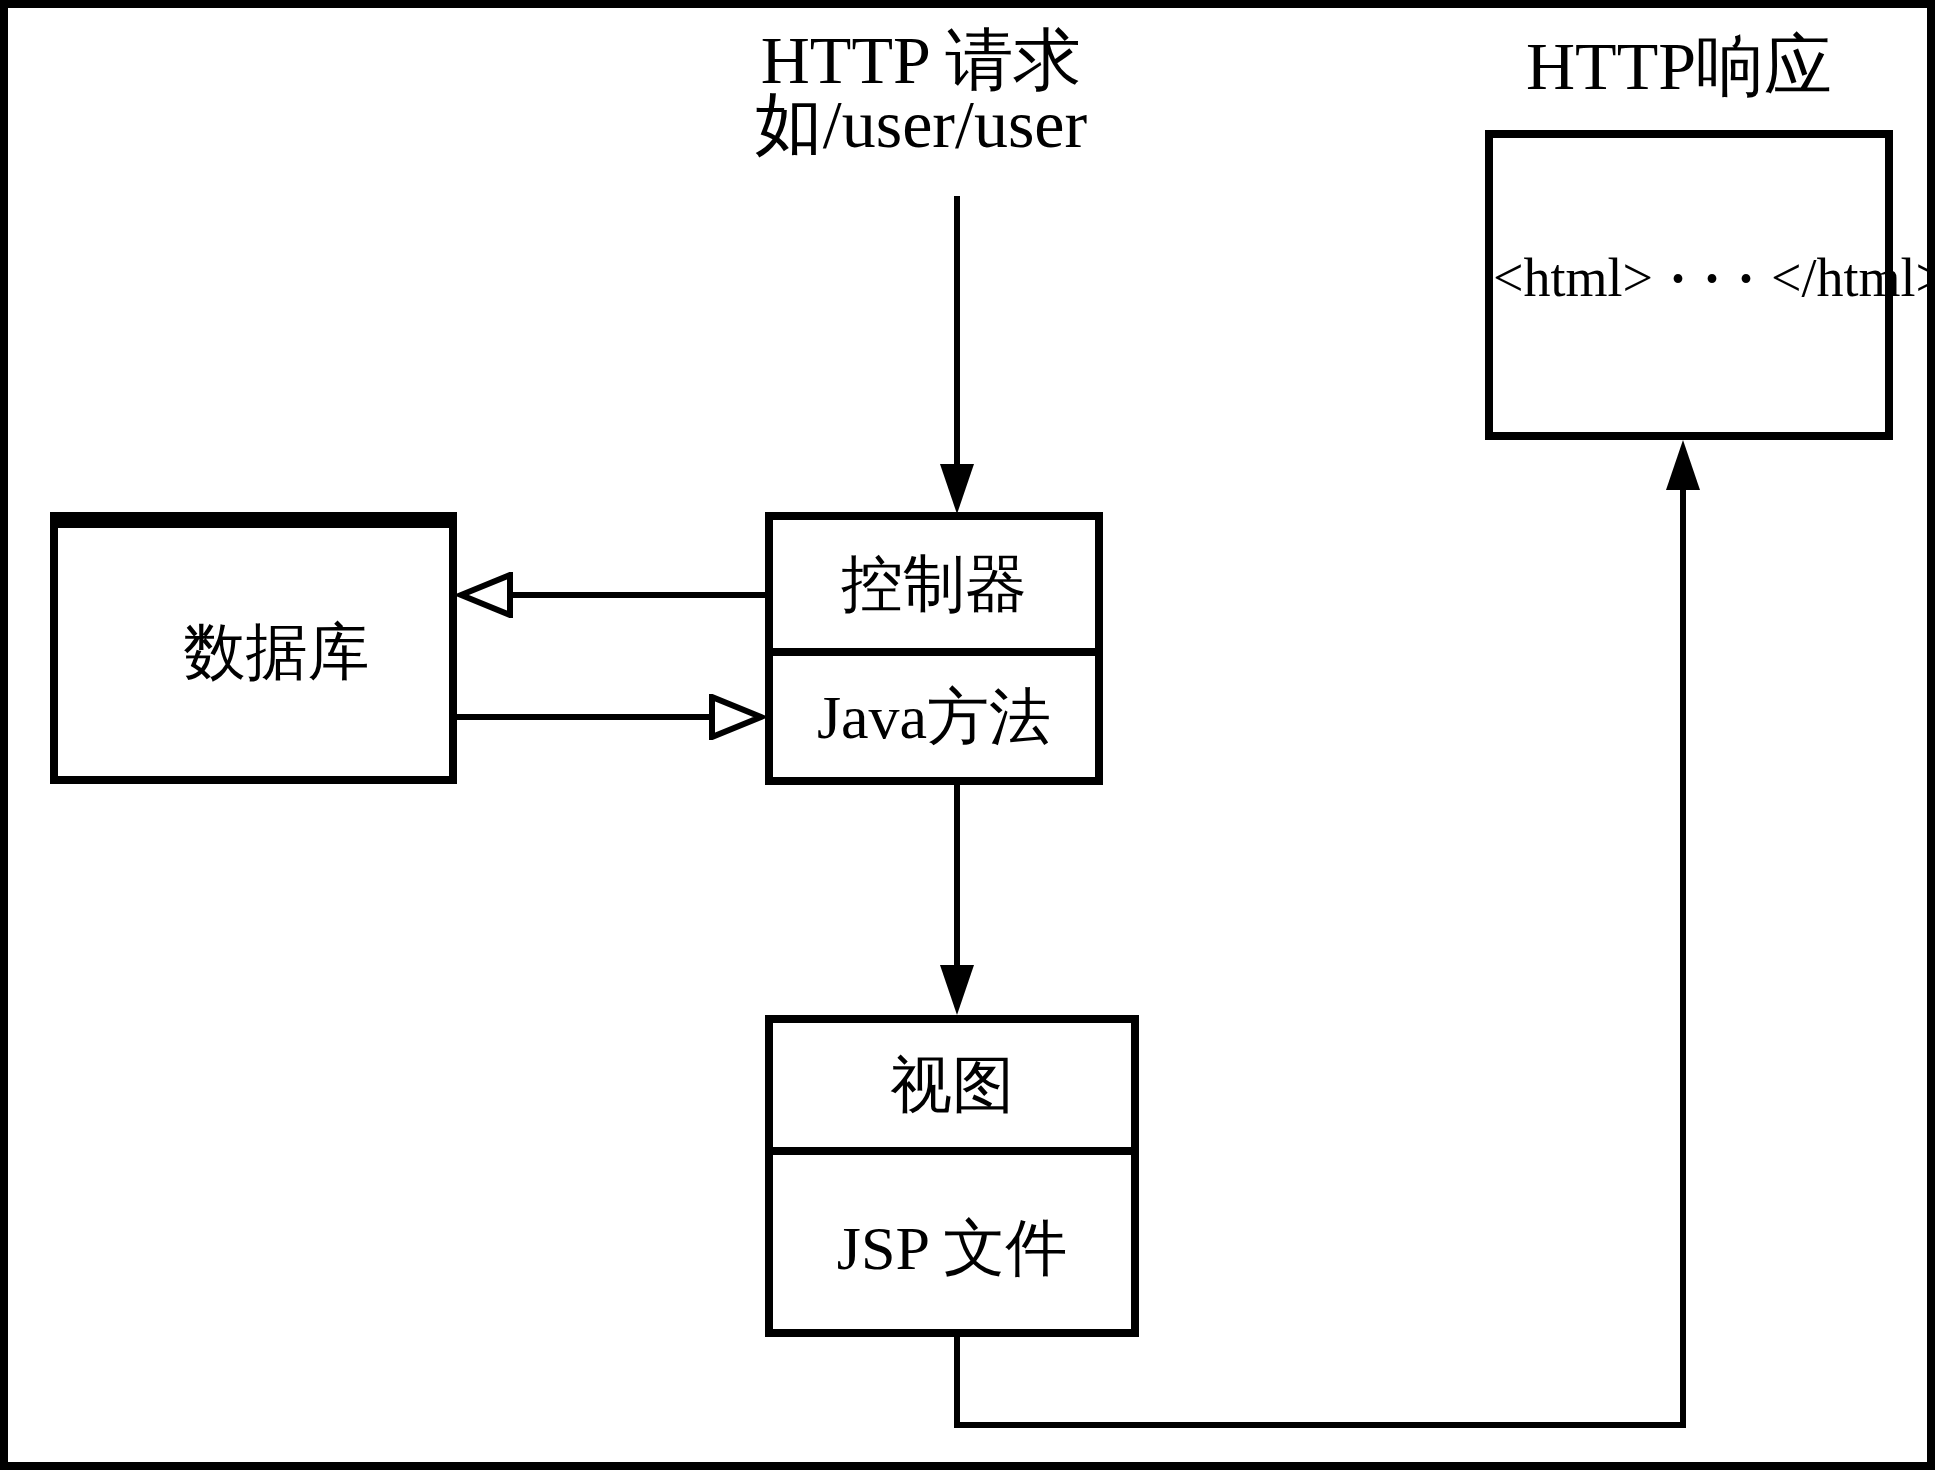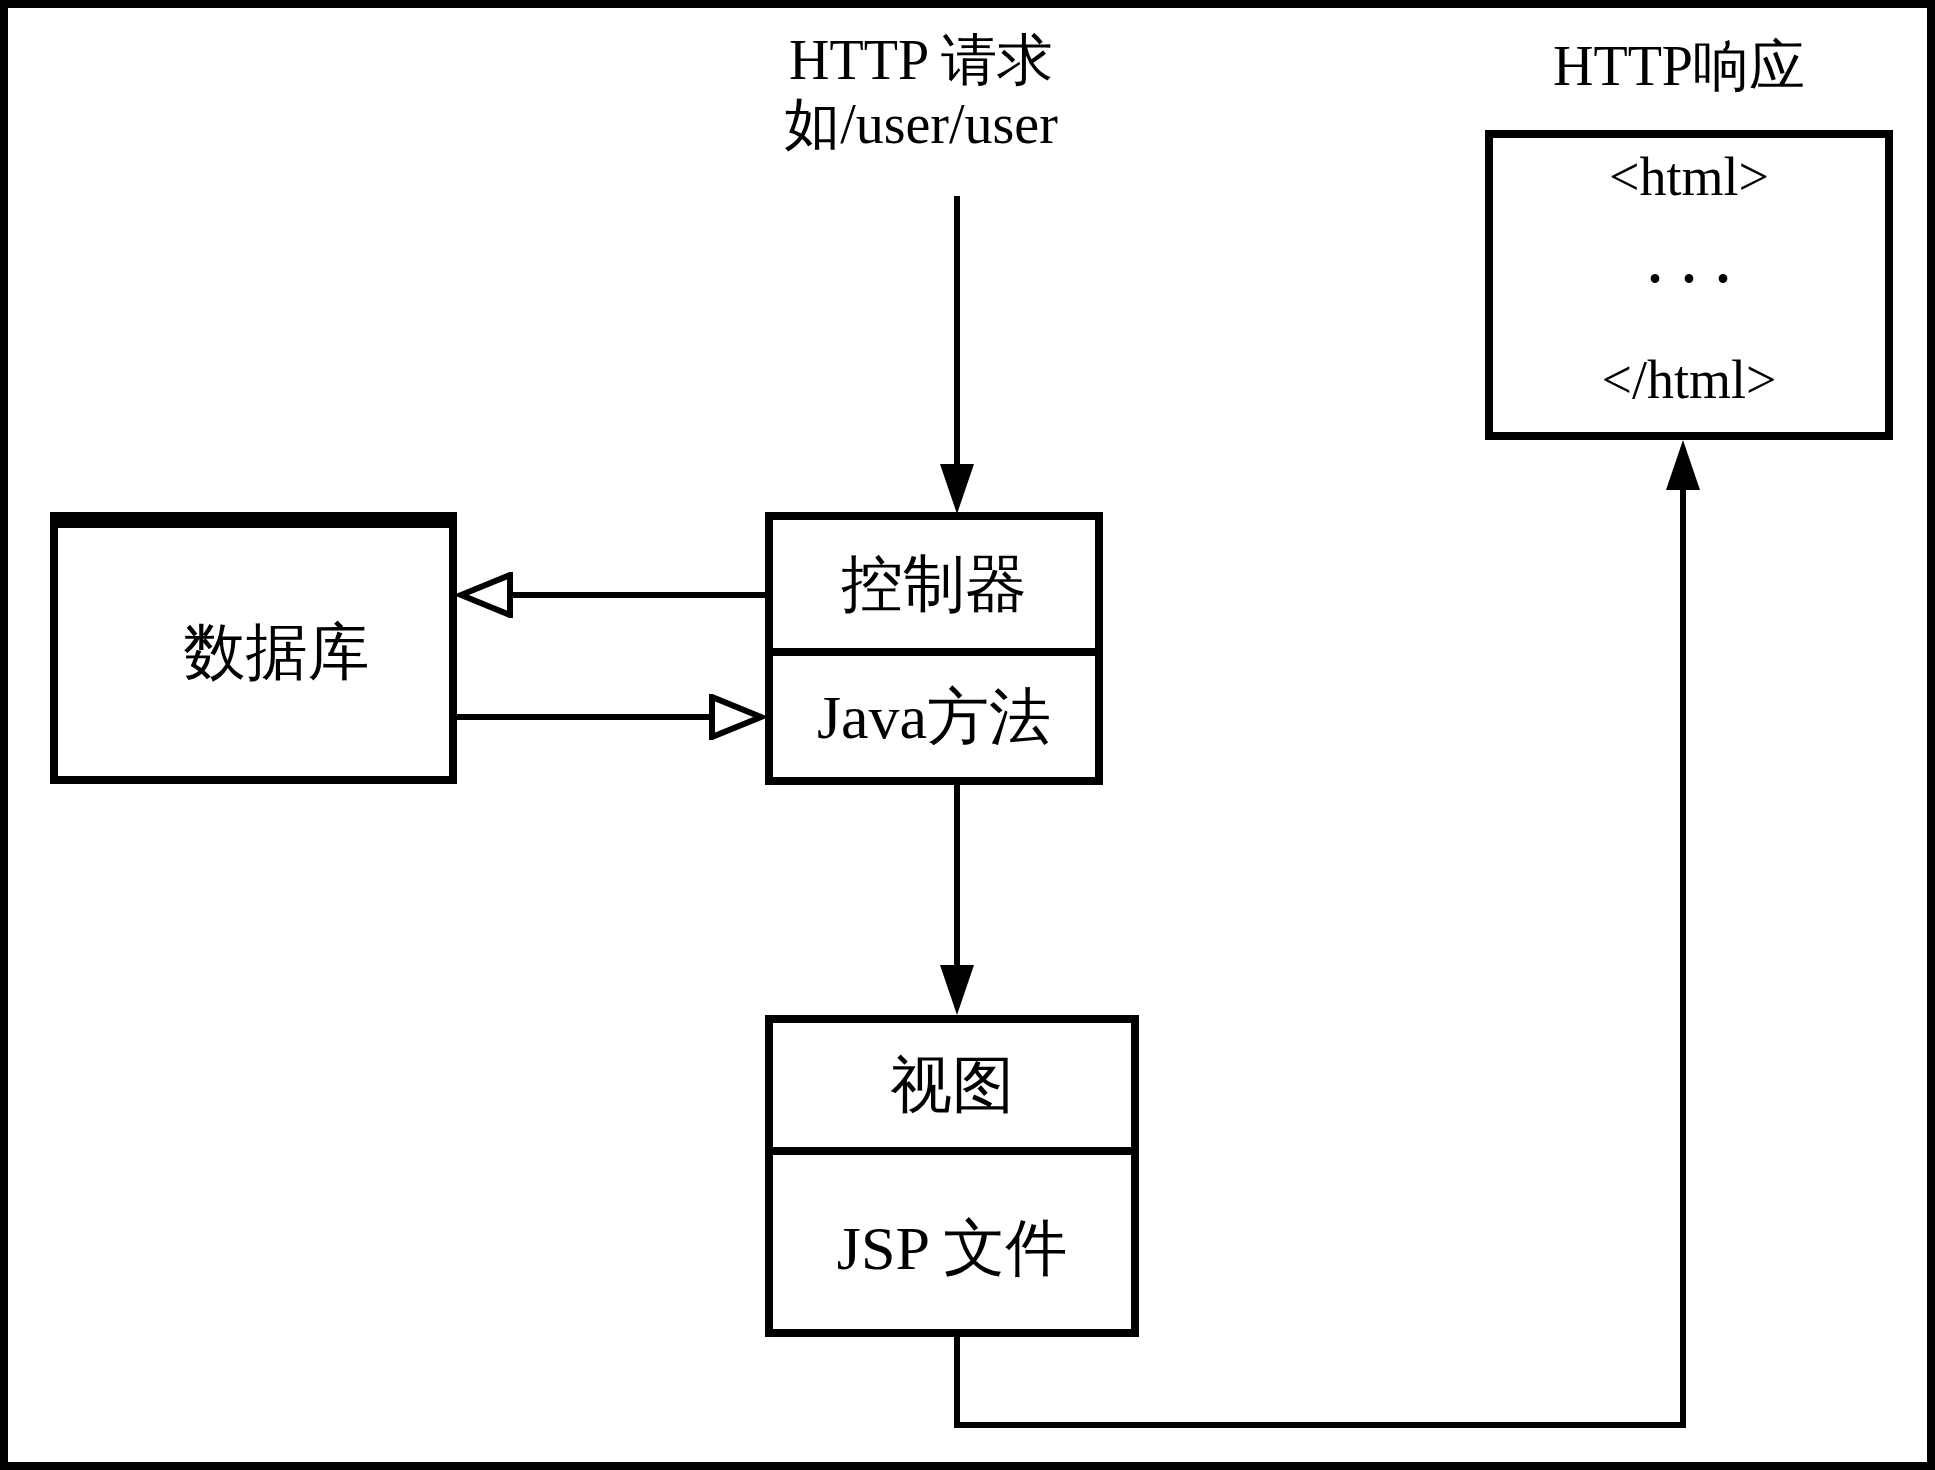--- a/index.html
+++ b/index.html
@@ -15,28 +15,28 @@
   .node{
     position:absolute;border:8px solid #000;box-sizing:border-box;
     background:#fff;display:flex;flex-direction:column;
   }
   .cell{
     display:flex;align-items:center;justify-content:center;
     font-size:62px;line-height:1;white-space:nowrap;
   }
   .sep{height:8px;background:#000;flex:none;}
   .caption{
-    position:absolute;text-align:center;font-size:56px;line-height:64px;
+    position:absolute;text-align:center;font-size:68px;line-height:64px;
     white-space:nowrap;
   }
   .line{position:absolute;background:#000;}
   .ah{position:absolute;display:block;}
   .code-box{
     position:absolute;border:8px solid #000;box-sizing:border-box;background:#fff;
-    display:flex;flex-direction:column;align-items:center;justify-content:space-between;
+    display:flex;flex-direction:row;align-items:center;justify-content:space-between;
     padding:10px 0 22px 0;
   }
   .code-line{font-size:54px;line-height:1.1;white-space:nowrap;}
   .dots{font-size:54px;font-weight:bold;letter-spacing:16px;text-indent:16px;}
 </style>
 </head>
 <body>
 
 <div class="canvas">
 

